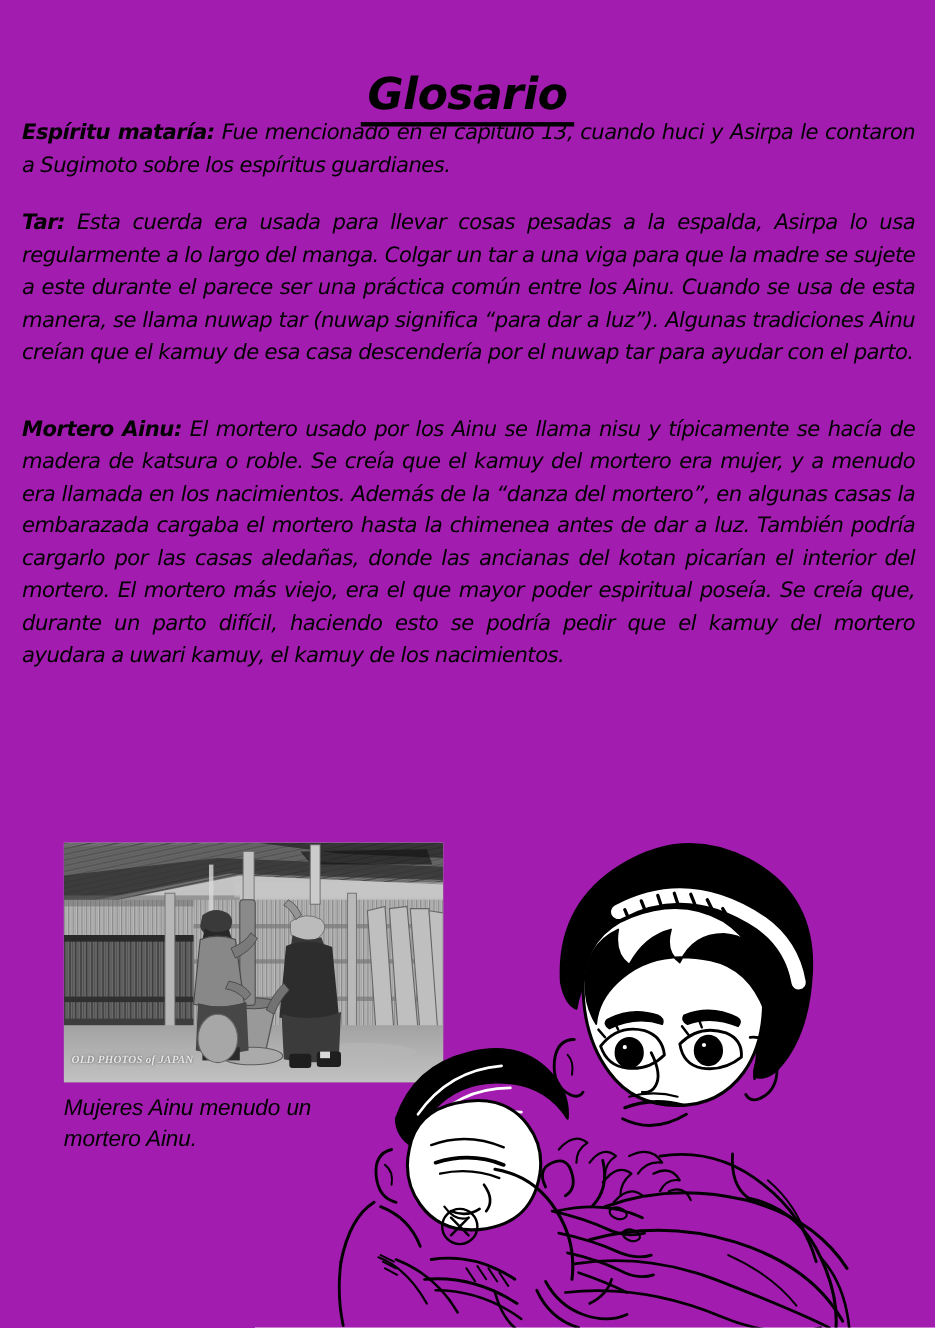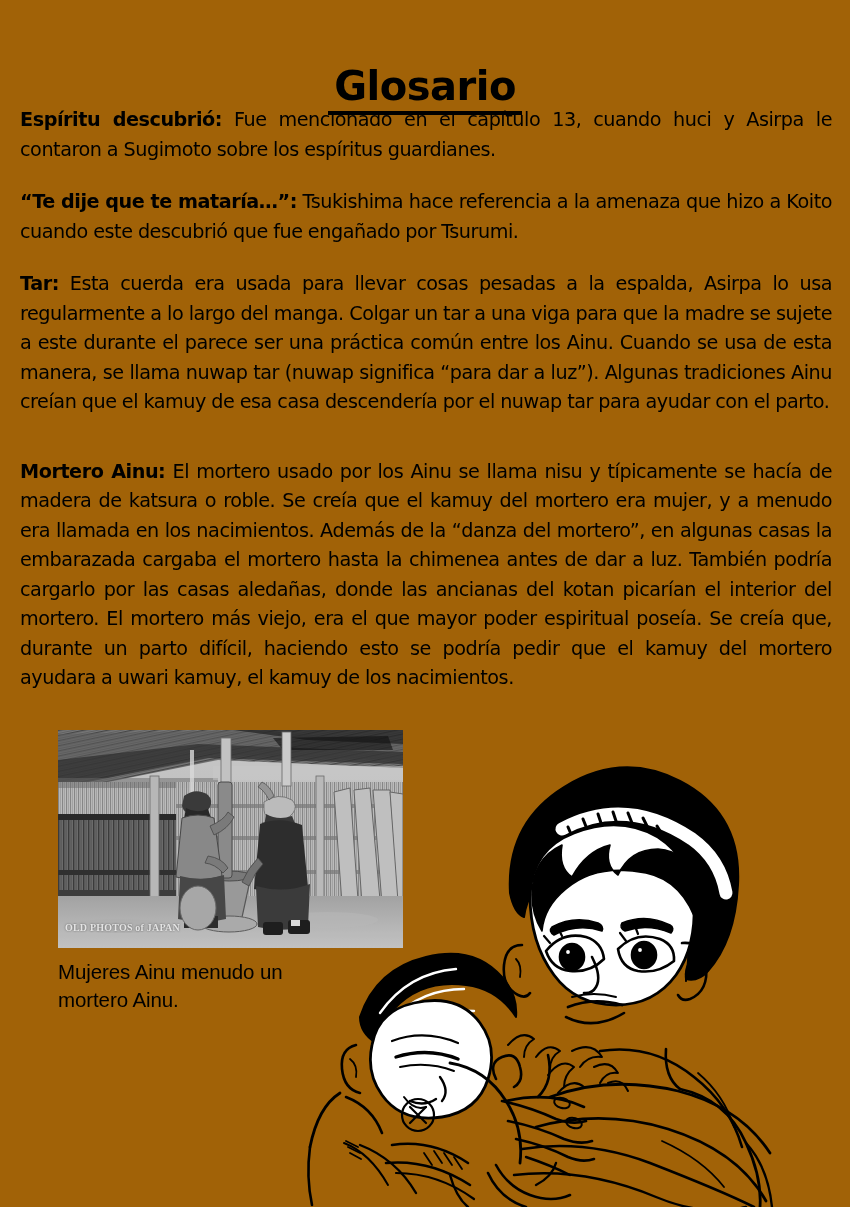--- a/index.html
+++ b/index.html
@@ -12,21 +12,22 @@
     height: 1207px;
     position: relative;
     overflow: hidden;
     font-family: "Liberation Sans", sans-serif;
     color: #000000;
   }
 
   .page {
     position: absolute;
     inset: 0;
-    background: #a16207;
+    background: #a21caf;
+    font-style: italic;
   }
 
   
   .doc-title {
     position: absolute;
     top: 36px;
     left: 0;
     width: 850px;
     text-align: center;
     font-family: "DejaVu Sans", sans-serif;
@@ -63,21 +64,21 @@
   .para .term {
     font-weight: bold;
   }
   .para-tar { margin-bottom: 40px; }
   .para-mortero { margin-bottom: 0; }
 
   
   .photo-figure {
     position: absolute;
     left: 18px;
-    top: 714px;
+    top: 750px;
     width: 345px;
   }
   .photo {
     position: relative;
     width: 345px;
     height: 218px;
     overflow: hidden;
     background: #9a9a9a;
   }
   .photo-canvas {
@@ -122,23 +123,22 @@
 <body>
 
 <div class="page">
 
   <h1 class="doc-title">
     <span class="title-inner">Glosario</span>
   </h1>
 
   <div class="body-col">
 
-    <p class="para para-espiritu"><span class="term">Espíritu descubrió:</span><span class="def"> Fue mencionado en el capítulo 13, cuando huci y Asirpa le contaron a Sugimoto sobre los espíritus guardianes.</span></p>
-
-    <p class="para para-tedije"><span class="term">“Te dije que te mataría…”:</span><span class="def"> Tsukishima hace referencia a la amenaza que hizo a Koito cuando este descubrió que fue engañado por Tsurumi.</span></p>
+    <p class="para para-espiritu"><span class="term">Espíritu mataría:</span><span class="def"> Fue mencionado en el capítulo 13, cuando huci y Asirpa le contaron a Sugimoto sobre los espíritus guardianes.</span></p>
+
 
     <p class="para para-tar"><span class="term">Tar:</span><span class="def"> Esta cuerda era usada para llevar cosas pesadas a la espalda, Asirpa lo usa regularmente a lo largo del manga. Colgar un tar a una viga para que la madre se sujete a este durante el parece ser una práctica común entre los Ainu. Cuando se usa de esta manera, se llama nuwap tar (nuwap significa “para dar a luz”). Algunas tradiciones Ainu creían que el kamuy de esa casa descendería por el nuwap tar para ayudar con el parto.</span></p>
 
     <p class="para para-mortero"><span class="term">Mortero Ainu:</span><span class="def"> El mortero usado por los Ainu se llama nisu y típicamente se hacía de madera de katsura o roble. Se creía que el kamuy del mortero era mujer, y a menudo era llamada en los nacimientos. Además de la “danza del mortero”, en algunas casas la embarazada cargaba el mortero hasta la chimenea antes de dar a luz. También podría cargarlo por las casas aledañas, donde las ancianas del kotan picarían el interior del mortero. El mortero más viejo, era el que mayor poder espiritual poseía. Se creía que, durante un parto difícil, haciendo esto se podría pedir que el kamuy del mortero ayudara a uwari kamuy, el kamuy de los nacimientos.</span></p>
 
   </div>
 
   <figure class="photo-figure">
     <div class="photo">
       <svg class="photo-canvas" viewBox="0 0 345 218" preserveAspectRatio="none">

